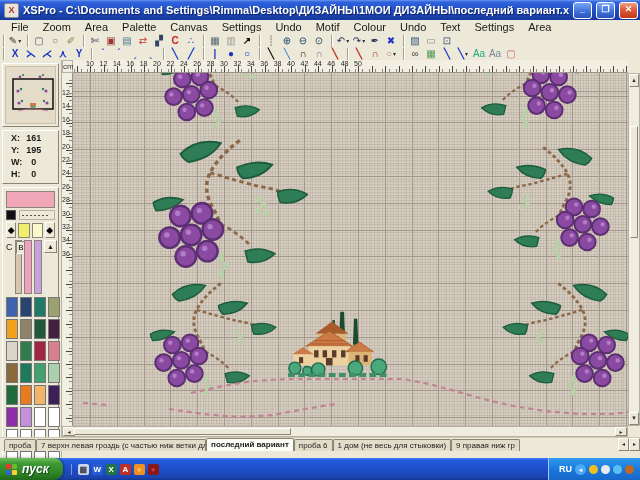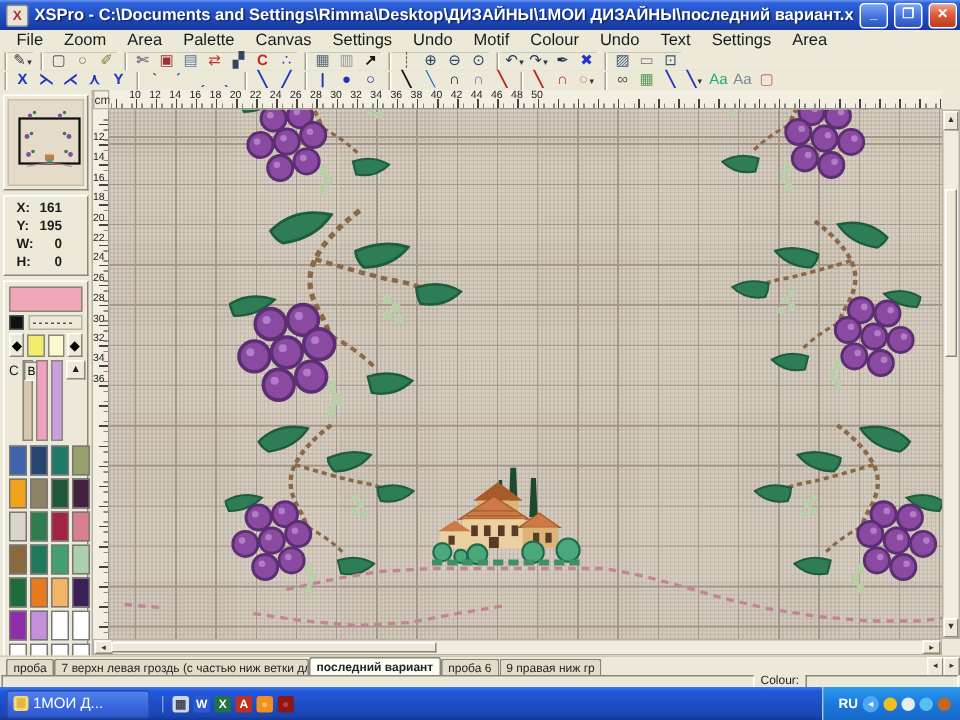--- a/index.html
+++ b/index.html
@@ -46,21 +46,21 @@
   
   .left-panel{position:absolute;left:0;top:0;width:62px;bottom:0;background:#ece9d8;
     border-right:1px solid #b8b0a0;padding-top:2px;box-sizing:border-box}
   .panel-box{margin:1px 2px 3px 2px;border:1px solid;border-color:#fff #8a8578 #8a8578 #fff;
     background:#ece9d8;padding:2px;box-sizing:border-box}
   .preview-area{background:#e4dcc8;height:56px;position:relative;border:1px solid #c8c0a8}
   .preview-area svg{position:absolute;inset:0}
   .coords{font-size:9px;font-weight:bold;color:#1a1a1a;line-height:11px;padding:2px 0 2px 6px}
   .coords table{border-spacing:0;font-size:9px;font-weight:bold}
   .coords td{padding:0 2px 1px 2px}
-  .coords td.v{text-align:right}
+  .coords td.v{text-align:center}
   .cur-color{height:15px;border:1px solid #8a8578;margin:1px 1px 2px 1px}
   .mini-row{display:flex;align-items:center;gap:3px;margin:2px 1px}
   .mini-sq{width:8px;height:8px;background:#111;border:1px solid #555}
   .dash-box{flex:1;height:8px;border:1px solid #b8b0a0;background:#ece9d8;
     background-image:repeating-linear-gradient(90deg,#555 0 2px,transparent 2px 4px);
     background-size:26px 1px;background-position:2px center;background-repeat:no-repeat}
   .btn3{border:1px solid;border-color:#fff #8a8578 #8a8578 #fff;background:#ece9d8;
     display:inline-flex;align-items:center;justify-content:center}
   .diamond-row{display:flex;gap:2px;margin:2px 1px;align-items:center}
   .diamond-row .btn3{width:13px;height:14px;font-size:9px}
@@ -649,40 +649,41 @@
       <div class="sb-btn">◂</div>
       <div class="h-thumb"></div>
       <div class="sb-btn" style="margin-left:auto">▸</div>
     </div>
 
     <div class="tabbar" id="tabbar">
         <span class="tab">проба</span>
         <span class="tab">7 верхн левая гроздь (с частью ниж ветки для стык)</span>
         <span class="tab active">последний вариант</span>
         <span class="tab">проба 6</span>
+        <span class="tab">1 дом (не весь для стыковки)</span>
         <span class="tab">9 правая ниж гр</span>
         <span class="tab-scroll">
           <span class="sb-btn">◂</span>
           <span class="sb-btn">▸</span>
         </span>
       </div>
 
-    <div class="statusbar">
-      <div class="status-field sf-main"></div>
-      <span class="colour-label">Colour:</span>
-      <div class="status-field sf-right"></div>
-    </div>
   </div>
 
   <div class="taskbar">
+    <div class="start-btn">
+      <span class="flag">
+        <i style="background:#e33"></i>
+          <i style="background:#6b3"></i>
+        <i style="background:#36c"></i>
+          <i style="background:#fc3"></i>
+      </span>
+      <span>пуск</span>
+    </div>
     <div id="task-buttons" style="display:flex">
-        <div class="task-btn">
-          <span class="task-icon" style="background: rgb(245, 216, 122); color: rgb(224, 184, 64);">▆</span>
-          <span>1МОИ Д...</span>
-        </div>
       </div>
     <div class="ql" id="quick-launch">
         <span class="ql-icon" style="background: rgb(205, 216, 232); color: rgb(68, 68, 85);">▦</span>
         <span class="ql-icon" style="background: rgb(42, 90, 208); color: rgb(255, 255, 255);">W</span>
         <span class="ql-icon" style="background: rgb(33, 115, 70); color: rgb(255, 255, 255);">X</span>
         <span class="ql-icon" style="background: rgb(192, 48, 32); color: rgb(255, 255, 255);">A</span>
         <span class="ql-icon" style="background: rgb(240, 144, 32); color: rgb(248, 192, 96);">●</span>
         <span class="ql-icon" style="background: rgb(138, 24, 24); color: rgb(192, 64, 64);">●</span>
       </div>
     <div class="tray">

